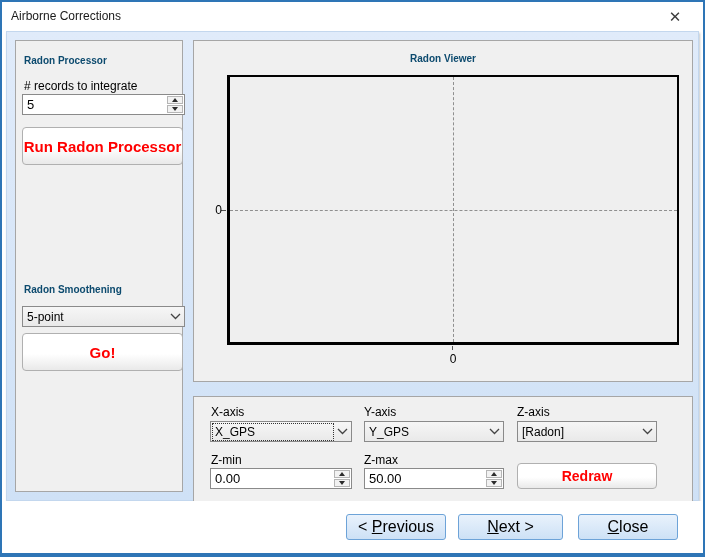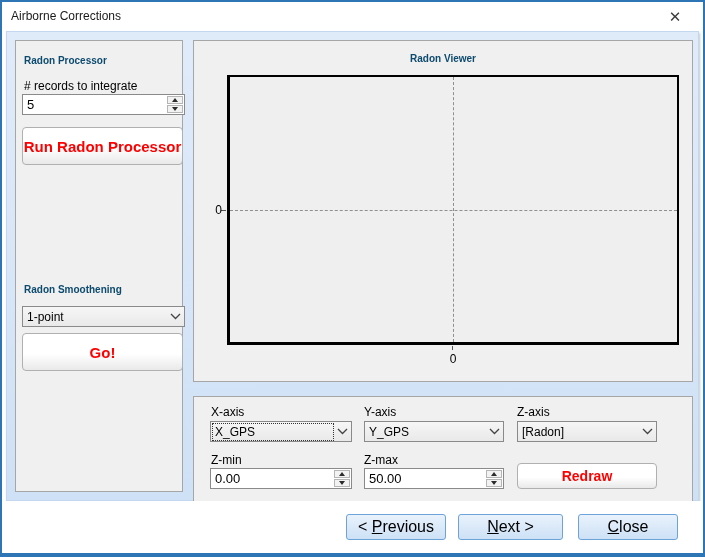--- a/index.html
+++ b/index.html
@@ -121,21 +121,21 @@
         </div>
       </div>
 
       <div class="cmd-button" style="left:6px; top:86px; width:161px; height:38px; font-size:15px;">
         <span>Run Radon Processor</span>
       </div>
 
       <div class="red-heading" style="left:8px; top:243px;">Radon Smoothening</div>
 
       <div class="combo" style="left:6px; top:265px; width:163px;">
-        <span class="combo-value">1-point</span>
+        <span class="combo-value">5-point</span>
         <span class="combo-arrow">
           <svg width="11" height="7" viewBox="0 0 11 7">
               <polyline points="1,1 5.5,5.5 10,1" fill="none" stroke="#444" stroke-width="1.3"></polyline>
             </svg>
         </span>
       </div>
 
       <div class="cmd-button" style="left:6px; top:292px; width:161px; height:38px; font-size:15px;">
         <span>Go!</span>
       </div>

